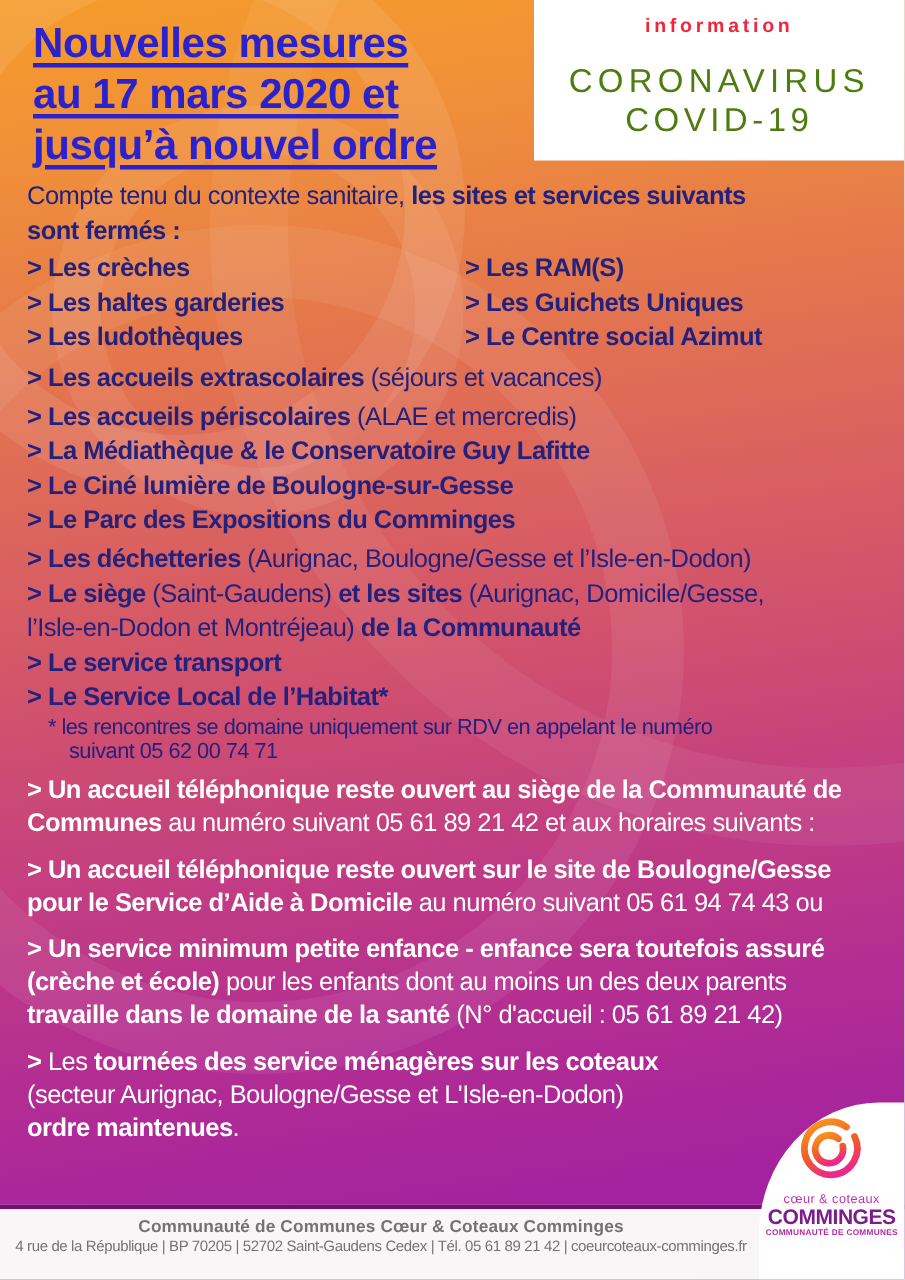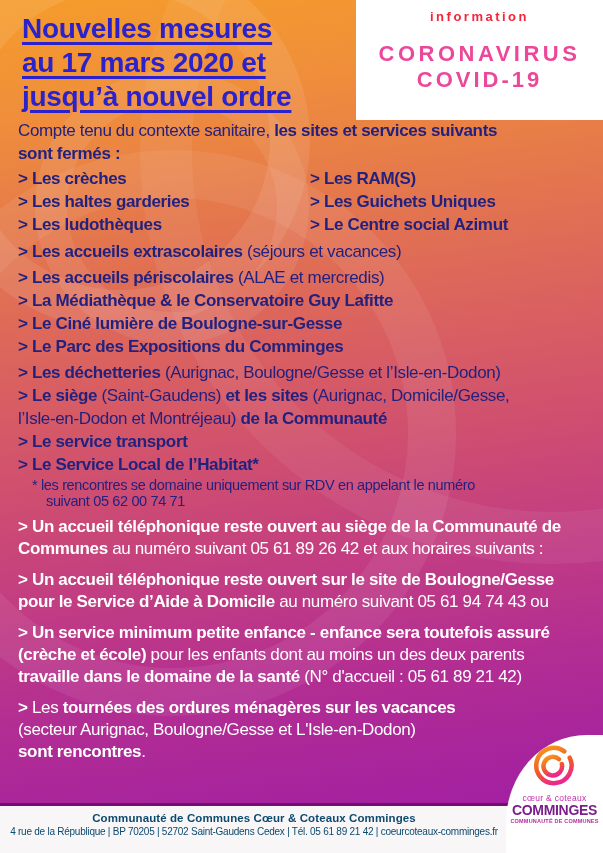--- a/index.html
+++ b/index.html
@@ -10,40 +10,40 @@
   }
   .swirl{position:absolute;border-radius:50%;pointer-events:none;}
   .s1{width:300px;height:300px;left:-70px;top:-50px;border:40px solid rgba(255,255,255,0.09);}
   .s2{width:470px;height:470px;left:-110px;top:150px;border:48px solid rgba(255,255,255,0.07);}
   .s3{width:210px;height:210px;left:35px;top:70px;border:32px solid rgba(255,255,255,0.08);}
   .s4{width:720px;height:720px;left:140px;top:-260px;border:52px solid rgba(255,255,255,0.06);}
 
   .title{position:absolute;left:22px;top:12px;margin:0;font-size:28px;line-height:34px;font-weight:bold;color:#2b22cc;z-index:3;}
   .title span{display:block;text-decoration:underline;text-decoration-thickness:2.5px;text-underline-offset:4px;letter-spacing:-0.3px;}
 
-  .info-box{position:absolute;top:0;right:0;width:247px;height:120px;background:#ffffff;text-align:center;z-index:3;}
+  .info-box{position:absolute;top:0;right:0;width:247px;height:107px;background:#ffffff;text-align:center;z-index:3;}
   .kicker{margin-top:9px;font-size:13px;font-weight:bold;letter-spacing:2.5px;color:#f5243a;}
-  .covid{color:#ec4899;font-weight:bold;}
+  .covid{color:#4d7c0f;font-weight:normal;}
   .covid1{margin-top:17px;font-size:22px;letter-spacing:3.5px;}
   .covid2{font-size:22px;letter-spacing:3px;}
 
   .content{position:absolute;top:119px;left:18px;right:12px;color:#23217e;font-size:17px;line-height:23px;letter-spacing:-0.35px;z-index:3;}
   .b{font-weight:bold;}
   .intro{margin:0;}
   .two-col{margin-top:2px;font-weight:bold;}
   .two-col .row{display:grid;grid-template-columns:292px 1fr;}
   .item-list > div:nth-child(1){margin-top:4px;}
   .item-list > div:nth-child(2){margin-top:3px;}
   .item-list > div:nth-child(6){margin-top:3px;}
   .footnote{margin:1px 0 0;font-size:14.5px;line-height:16px;padding-left:28px;text-indent:-14px;}
   .wpara{margin:9px 0 0;color:#ffffff;line-height:22px;}
   .wpara.p1{margin-top:7px;}
 
   .footer-band{position:absolute;left:0;right:0;bottom:0;height:50px;box-sizing:border-box;
-    background:#f9f6f8;border-top:3px solid #750d74;padding-right:95px;text-align:center;color:#0c4a6e;z-index:4;}
+    background:#f9f6f8;border-top:3px solid #750d74;padding-right:95px;text-align:center;color:#737373;z-index:4;}
   .f1{margin-top:6px;font-size:11.5px;font-weight:bold;letter-spacing:0.1px;}
   .f2{margin-top:2px;font-size:10px;letter-spacing:-0.25px;}
 
   .logo-card{position:absolute;right:0;bottom:0;width:97px;height:118px;background:#ffffff;
     border-top-left-radius:80px 88px;text-align:center;z-index:5;}
   .logo-mark{margin-top:8px;width:47px;height:47px;}
   .l1{font-size:8.5px;font-weight:normal;color:#c12fa8;letter-spacing:0.3px;line-height:9px;}
   .l2{font-size:14px;font-weight:bold;color:#7b1e8c;letter-spacing:-0.3px;line-height:14px;}
   .l3{font-size:5.5px;font-weight:bold;color:#b62aa4;letter-spacing:0.2px;margin-top:1px;}
 </style>
@@ -89,24 +89,24 @@
         <div class="list-item"><span class="b">&gt; Les accueils périscolaires</span><span> (ALAE et mercredis)</span></div>
         <div class="list-item"><span class="b">&gt; La Médiathèque &amp; le Conservatoire Guy Lafitte</span></div>
         <div class="list-item"><span class="b">&gt; Le Ciné lumière de Boulogne-sur-Gesse</span></div>
         <div class="list-item"><span class="b">&gt; Le Parc des Expositions du Comminges</span></div>
         <div class="list-item"><span class="b">&gt; Les déchetteries</span><span> (Aurignac, Boulogne/Gesse et l’Isle-en-Dodon)</span></div>
         <div class="list-item"><span class="b">&gt; Le siège</span><span> (Saint-Gaudens) </span><span class="b">et les sites</span><span> (Aurignac, Domicile/Gesse,</span><br><span>l’Isle-en-Dodon et Montréjeau) </span><span class="b">de la Communauté</span></div>
         <div class="list-item"><span class="b">&gt; Le service transport</span></div>
         <div class="list-item"><span class="b">&gt; Le Service Local de l’Habitat*</span></div>
       </div>
     <p class="footnote"><span>* les rencontres se domaine uniquement sur RDV en appelant le numéro</span><br><span>suivant 05 62 00 74 71</span></p>
-    <p class="wpara p1"><span class="b">&gt; Un accueil téléphonique reste ouvert au siège de la Communauté de</span><br><span class="b">Communes</span><span> au numéro suivant 05 61 89 26 42 et aux horaires suivants :</span><br></p>
+    <p class="wpara p1"><span class="b">&gt; Un accueil téléphonique reste ouvert au siège de la Communauté de</span><br><span class="b">Communes</span><span> au numéro suivant 05 61 89 21 42 et aux horaires suivants :</span><br></p>
     <p class="wpara"><span class="b">&gt; Un accueil téléphonique reste ouvert sur le site de Boulogne/Gesse</span><br><span class="b">pour le Service d’Aide à Domicile</span><span> au numéro suivant 05 61 94 74 43 ou</span><br></p>
     <p class="wpara"><span class="b">&gt; Un service minimum petite enfance - enfance sera toutefois assuré</span><br><span class="b">(crèche et école)</span><span> pour les enfants dont au moins un des deux parents</span><br><span class="b">travaille dans le domaine de la santé</span><span> (N° d'accueil : 05 61 89 21 42)</span></p>
-    <p class="wpara"><span class="b">&gt;</span><span> Les </span><span class="b">tournées des ordures ménagères sur les vacances</span><br><span>(secteur Aurignac, Boulogne/Gesse et L'Isle-en-Dodon)</span><br><span class="b">sont rencontres</span><span>.</span></p>
+    <p class="wpara"><span class="b">&gt;</span><span> Les </span><span class="b">tournées des service ménagères sur les coteaux</span><br><span>(secteur Aurignac, Boulogne/Gesse et L'Isle-en-Dodon)</span><br><span class="b">ordre maintenues</span><span>.</span></p>
   </main>
 
   <footer class="footer-band">
     <div class="f1">Communauté de Communes Cœur &amp; Coteaux Comminges</div>
     <div class="f2">4 rue de la République | BP 70205 | 52702 Saint-Gaudens Cedex | Tél. 05 61 89 21 42 | coeurcoteaux-comminges.fr</div>
   </footer>
 
   <div class="logo-card">
     <svg class="logo-mark" viewBox="0 0 48 48" aria-hidden="true">
       <defs>

